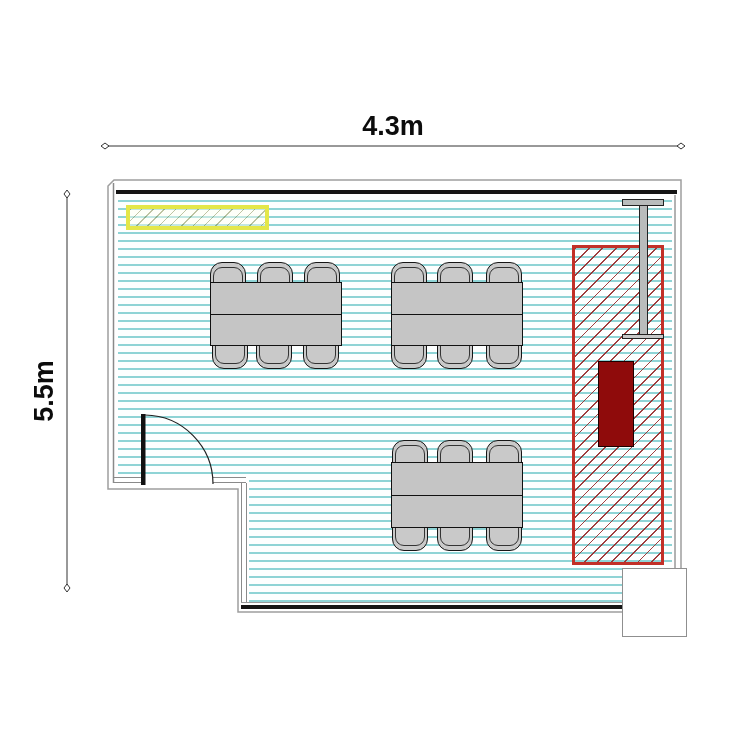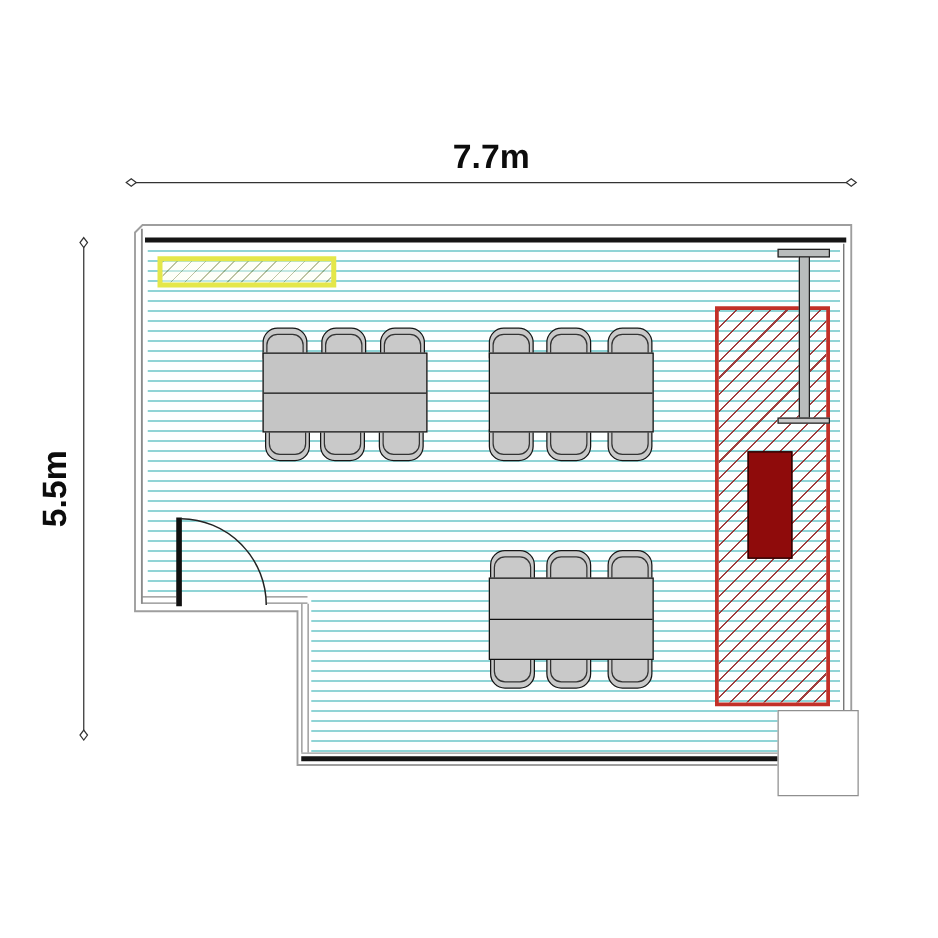--- a/index.html
+++ b/index.html
@@ -116,16 +116,16 @@
     <path d="M101,146 L105,143 L109,146 L105,149 Z" fill="#fff" stroke="#333" stroke-width="1"></path>
     <path d="M677,146 L681,143 L685,146 L681,149 Z" fill="#fff" stroke="#333" stroke-width="1"></path>
 
     <line x1="67" y1="194" x2="67" y2="588" stroke="#333" stroke-width="1"></line>
     <path d="M67,190 L70,194 L67,198 L64,194 Z" fill="#fff" stroke="#333" stroke-width="1"></path>
     <path d="M67,584 L70,588 L67,592 L64,588 Z" fill="#fff" stroke="#333" stroke-width="1"></path>
   </svg>
 
   <div class="abs" id="recess"></div>
 
-  <div class="dim-label" id="dim-w-label">7.7m</div>
+  <div class="dim-label" id="dim-w-label">4.3m</div>
   <div class="dim-label" id="dim-h-label">5.5m</div>
 
 </div>
 
 </body></html>

